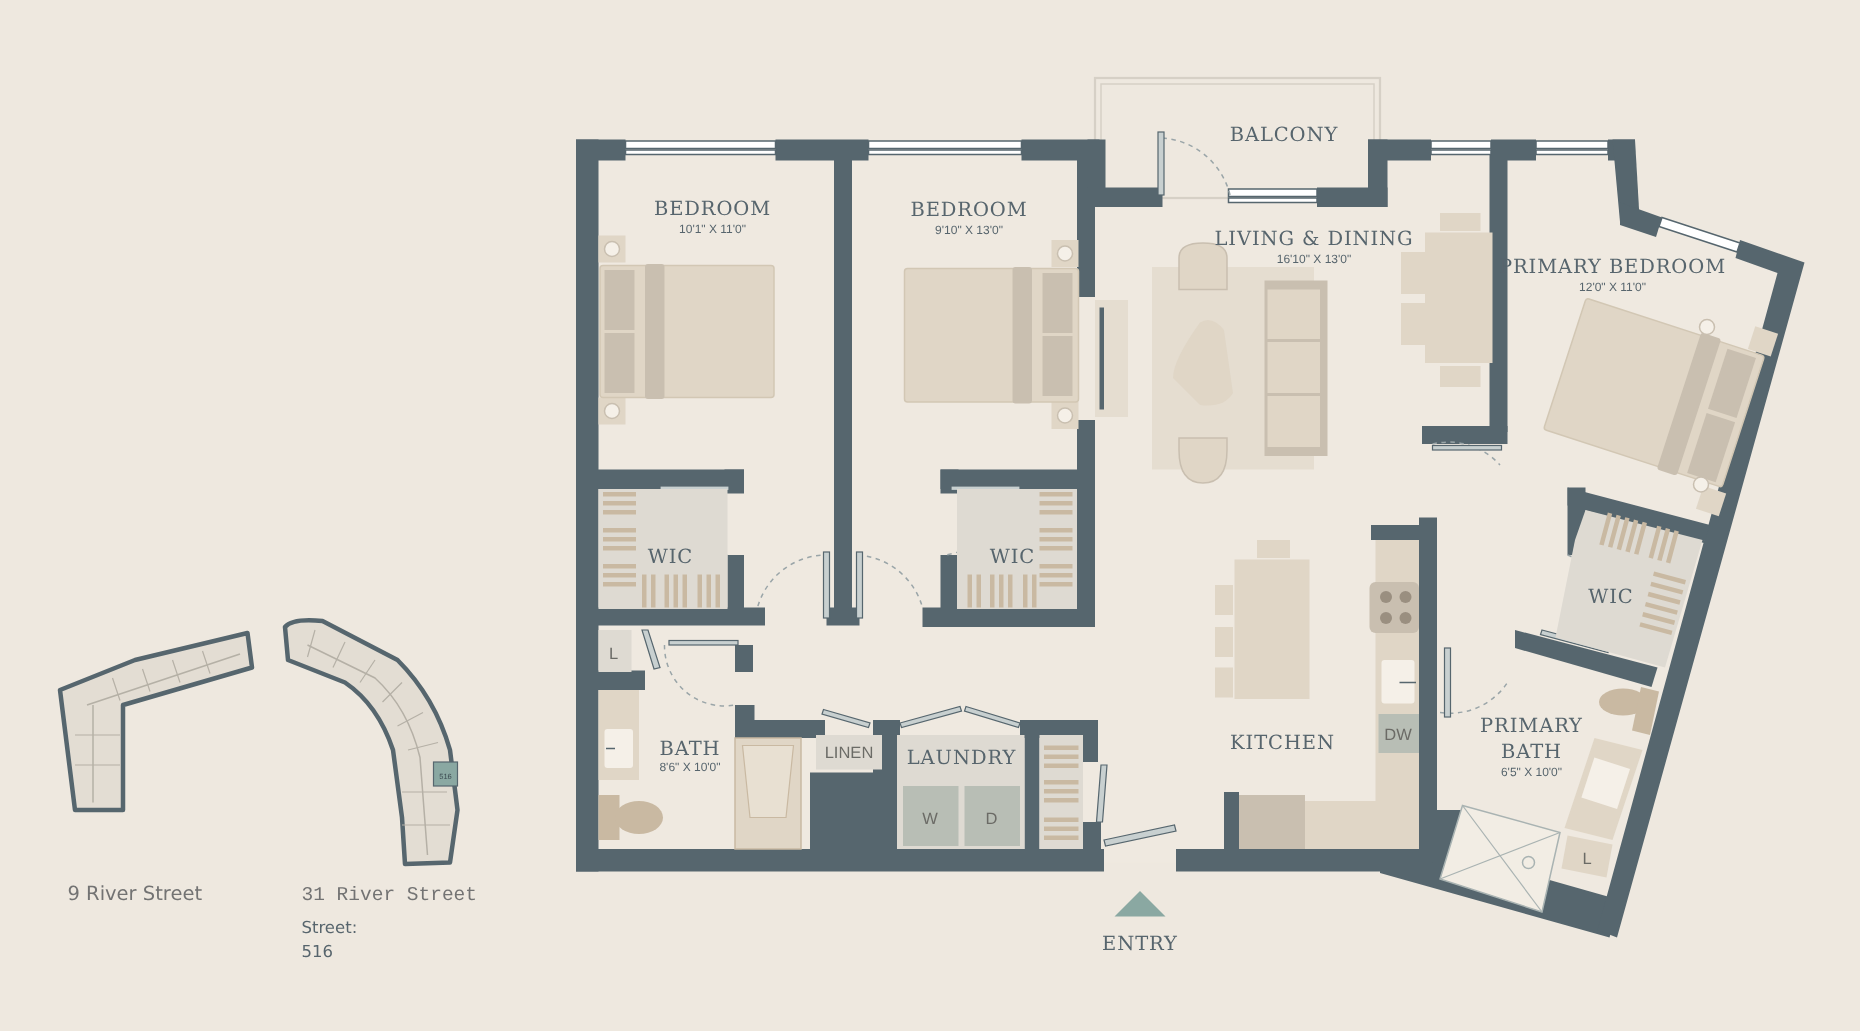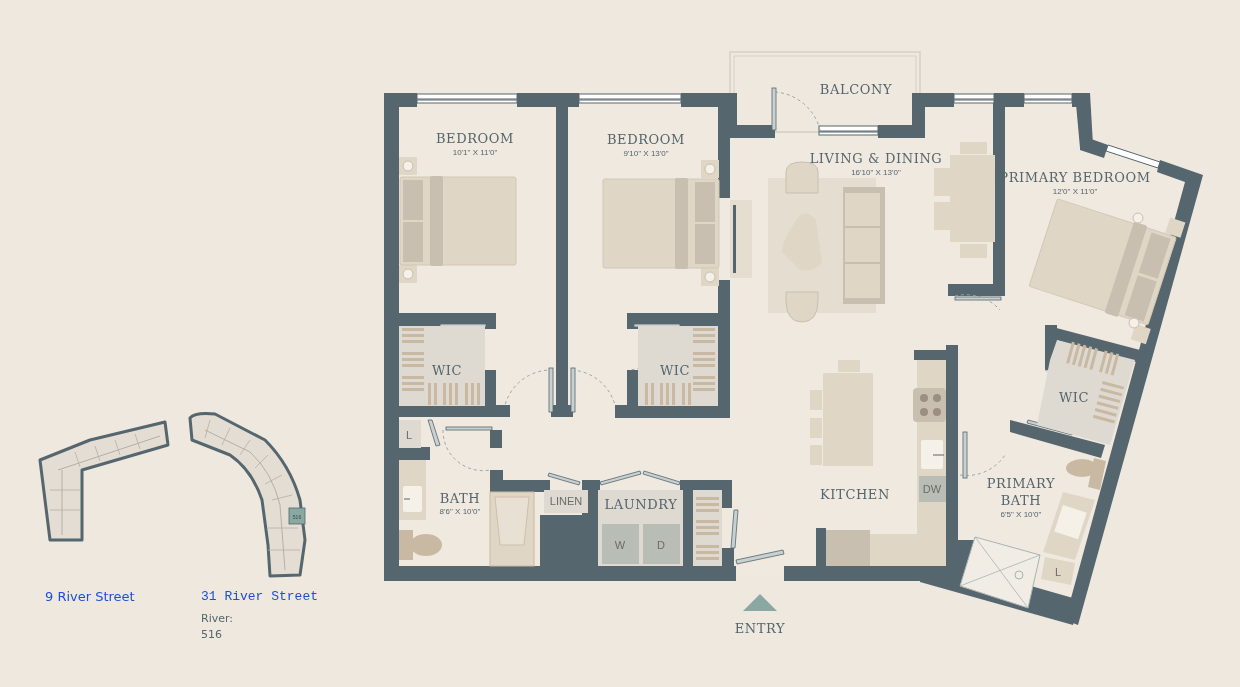--- a/index.html
+++ b/index.html
@@ -8,21 +8,21 @@
     background: #eee8df;
     font-family: "Liberation Sans", sans-serif;
     position: relative;
   }
   .plan { position: absolute; left: 0; top: 0; width: 1240px; height: 687px; }
   .room-label { font-family: "DejaVu Serif", serif; fill: #57656d; font-size: 13px; letter-spacing: 0.6px; }
   .dim-label { font-family: "Liberation Sans", sans-serif; fill: #57656d; font-size: 8px; }
   .fixture-label { font-family: "Liberation Sans", sans-serif; fill: #6b6b66; font-size: 11px; }
   .entry-label { font-family: "DejaVu Serif", serif; fill: #57656d; font-size: 13px; letter-spacing: 0.6px; }
   .keyplan-caption {
-    position: absolute; font-family: "DejaVu Sans", sans-serif; color: #1d4ed8; font-size: 13px;
+    position: absolute; font-family: "DejaVu Sans", sans-serif; color: #737373; font-size: 13px;
   }
   .keyplan-sub {
     position: absolute; font-family: "DejaVu Sans", sans-serif; color: #57656d; font-size: 11px; line-height: 16px;
   }
 </style>
 </head>
 <body>
 
 <svg class="plan" viewBox="0 0 1240 687" xmlns="http://www.w3.org/2000/svg">
 
@@ -383,14 +383,14 @@
   </g>
 
   <g>
     <polygon points="743,611 760,594 777,611" fill="#8aa8a2"></polygon>
     <text class="entry-label" x="760" y="633" text-anchor="middle">ENTRY</text>
   </g>
 </svg>
 
 <div class="keyplan-caption" style="left:45px; top:589px;">9 River Street</div>
 <div class="keyplan-caption" style="left:201px; top:589px;font-family:Liberation Mono, monospace;">31 River Street</div>
-<div class="keyplan-sub" style="left:201px; top:611px;">River:</div>
+<div class="keyplan-sub" style="left:201px; top:611px;">Street:</div>
 <div class="keyplan-sub" style="left:201px; top:627px;">516</div>
 
 </body></html>

